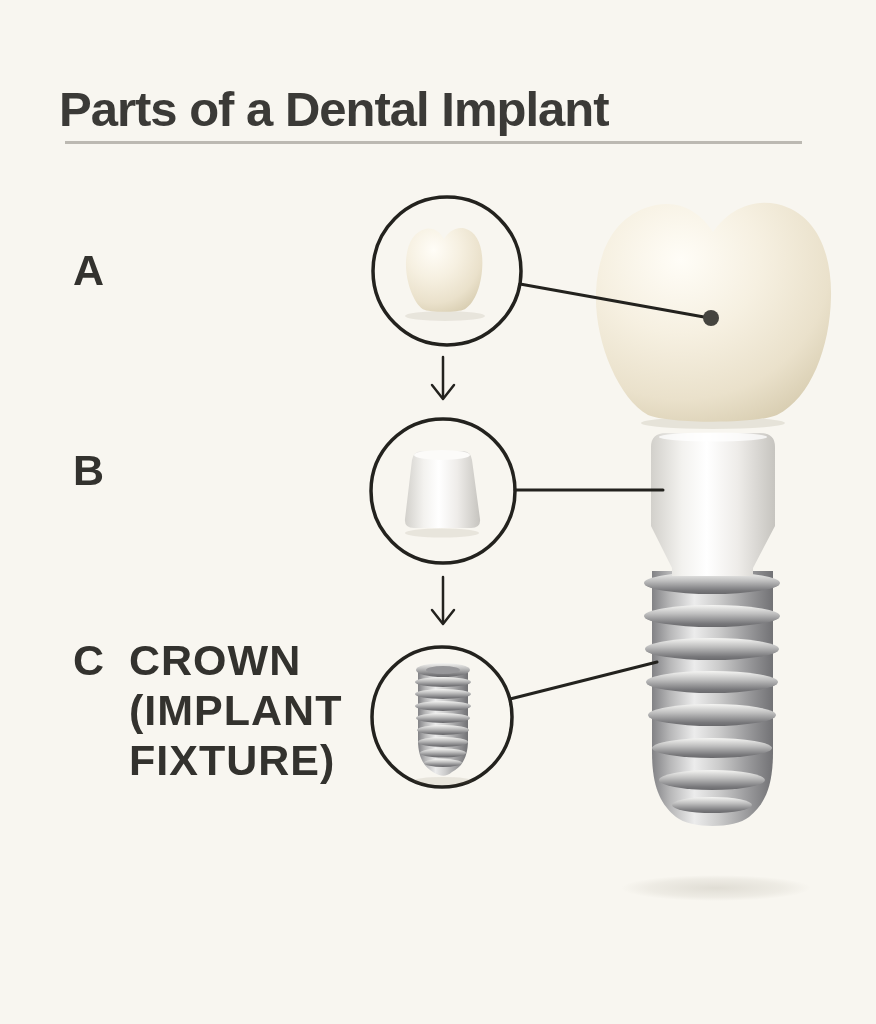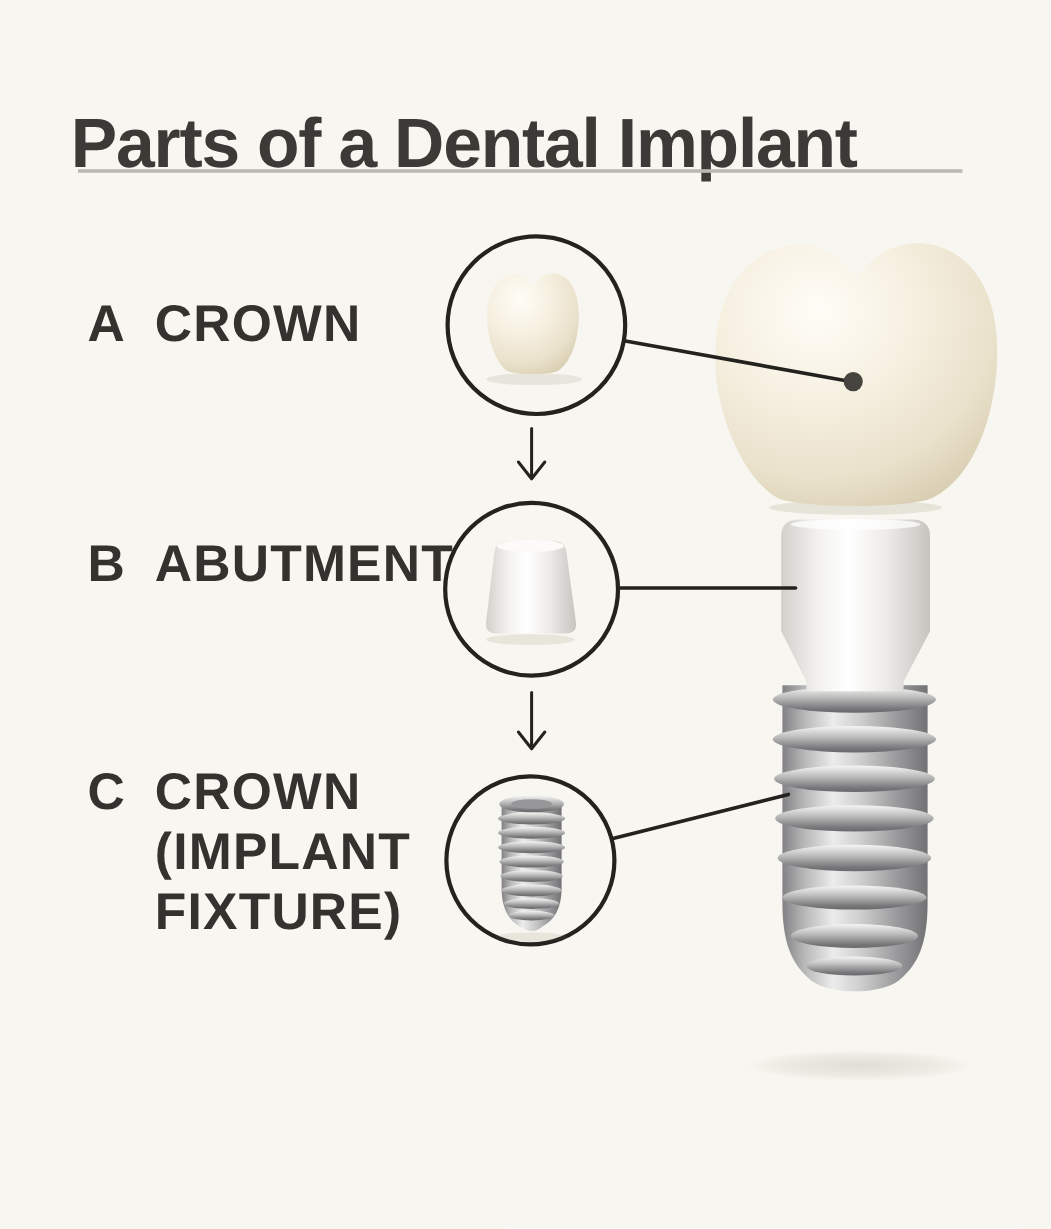--- a/index.html
+++ b/index.html
@@ -5,21 +5,21 @@
   html,body{margin:0;padding:0;}
   body{font-family:"Liberation Sans", sans-serif;}
   .canvas{
     position:relative;
     width:876px;height:1024px;
     background:#f8f6f0;
     overflow:hidden;
   }
   .title{
     position:absolute;left:59px;top:52px;
-    font-size:58px;font-weight:700;line-height:1;
+    font-size:49px;font-weight:700;line-height:1;
     letter-spacing:-1px;color:#3b3a37;white-space:nowrap;
   }
   .rule{
     position:absolute;left:65px;top:141px;
     width:737px;height:3px;background:#bcb9b2;
   }
   .diagram-svg{position:absolute;left:0;top:0;}
   .label-row{
     position:absolute;display:flex;align-items:flex-start;
     color:#33322e;font-weight:700;font-size:43px;line-height:50px;
@@ -172,24 +172,22 @@
         <ellipse cx="443" cy="763" rx="19" ry="4" fill="url(#threadGrad)"></ellipse>
       </g>
     </g>
     <g>
       <line x1="510" y1="699" x2="657" y2="662" stroke="#23221e" stroke-width="3" stroke-linecap="round"></line>
     </g>
   </svg>
 
   <div class="label-row row-a">
     <span class="label-letter">A</span>
-    <span class="label-name">CROWN</span>
   </div>
   <div class="label-row row-b">
     <span class="label-letter">B</span>
-    <span class="label-name">ABUTMENT</span>
   </div>
   <div class="label-row row-c">
     <span class="label-letter">C</span>
     <span class="label-name">CROWN (IMPLANT FIXTURE)</span>
   </div>
 
 </div>
 
 </body></html>

